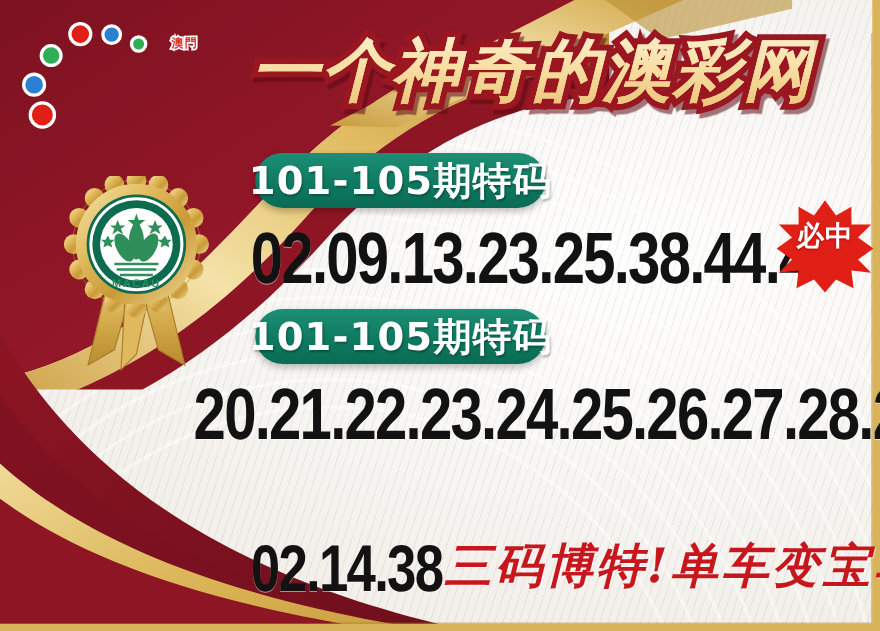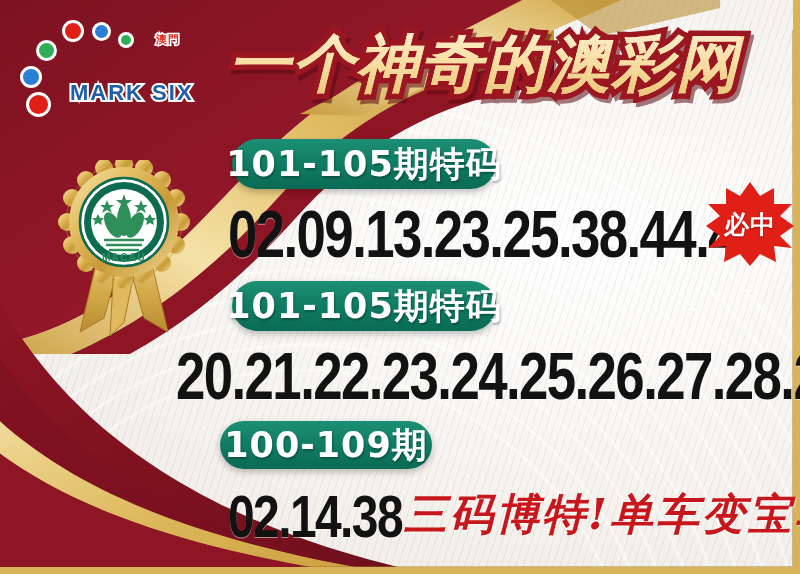--- a/index.html
+++ b/index.html
@@ -114,21 +114,21 @@
     position:absolute;left:404px;top:486px;
     font-size:43px;font-weight:bold;font-style:italic;
     color:#c8161d;white-space:nowrap;letter-spacing:3px;
     font-family:"DejaVu Serif","Liberation Serif",serif;
     text-shadow:1px 1px 0 rgba(255,255,255,.6);
   }
 
   
   .burst{position:absolute;left:706px;top:182px;width:88px;height:84px;}
   .burst-txt{
-    position:absolute;left:706px;top:182px;width:88px;height:84px;
+    position:absolute;left:706px;top:172px;width:88px;height:84px;
     display:flex;align-items:center;justify-content:center;
     color:#fff;font-weight:bold;font-size:25px;letter-spacing:1px;
     font-family:"DejaVu Sans","Liberation Sans",sans-serif;
     text-shadow:0 1px 2px rgba(120,0,0,.6);
   }
 </style>
 </head>
 <body>
 
 <div class="stage">
@@ -207,21 +207,20 @@
   <div class="frame-inner"></div>
 
   <div class="logo">
     <div class="dot" style="left:48px;top:2px;width:22px;height:22px;background:#e01f16;"></div>
     <div class="dot" style="left:78px;top:4px;width:19px;height:19px;background:#2b7fd4;"></div>
     <div class="dot" style="left:104px;top:14px;width:16px;height:16px;background:#2fae56;"></div>
     <div class="dot" style="left:22px;top:22px;width:21px;height:21px;background:#2fae56;"></div>
     <div class="dot" style="left:6px;top:48px;width:22px;height:22px;background:#2b7fd4;"></div>
     <div class="dot" style="left:12px;top:74px;width:25px;height:25px;background:#e01f16;"></div>
 
-    <div class="logo-mark">MARK SIX</div>
     <div class="logo-macau">澳門</div>
   </div>
 
   <svg class="emblem" viewBox="0 0 132 178">
     <defs>
       <linearGradient id="gold-r" x1="0" y1="0" x2="1" y2="1">
         <stop offset="0%" stop-color="#f7e6b0"></stop>
         <stop offset="30%" stop-color="#e4bf64"></stop>
         <stop offset="60%" stop-color="#c99a37"></stop>
         <stop offset="100%" stop-color="#f0d896"></stop>
@@ -296,20 +295,17 @@
     <polygon fill="#e01f16" points="44,0 54,14 68,6 68,22 86,22 74,34 88,44 74,54 86,66 68,64
               70,80 54,72 44,84 34,72 18,80 20,64 2,66 14,54 0,44 14,34 2,22 20,22 20,6 34,14"></polygon>
   </svg>
   <div class="burst-txt">必中</div>
 
   <div class="pill" style="left:232px;top:281px;width:264px;height:50px;">
     <span>101-105期特码</span>
   </div>
   <div class="nums" id="nums2">20.21.22.23.24.25.26.27.28.29</div>
 
-  <div class="pill" style="left:220px;top:421px;width:212px;height:48px;">
-    <span>100-109期</span>
-  </div>
   <div class="nums" id="nums3">02.14.38</div>
 
   <div class="slogan">三码博特!单车变宝马!</div>
 
 </div>
 
 </body></html>

